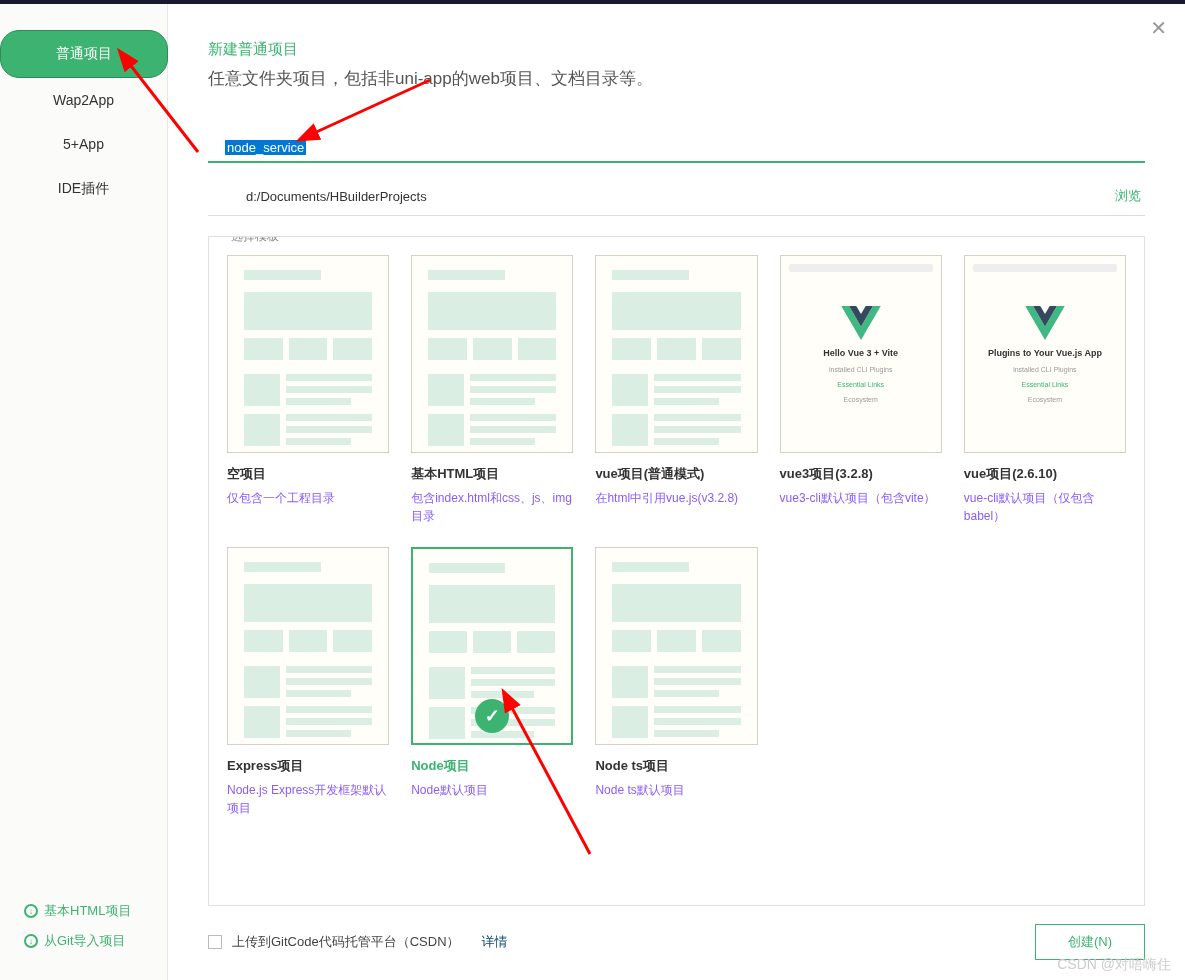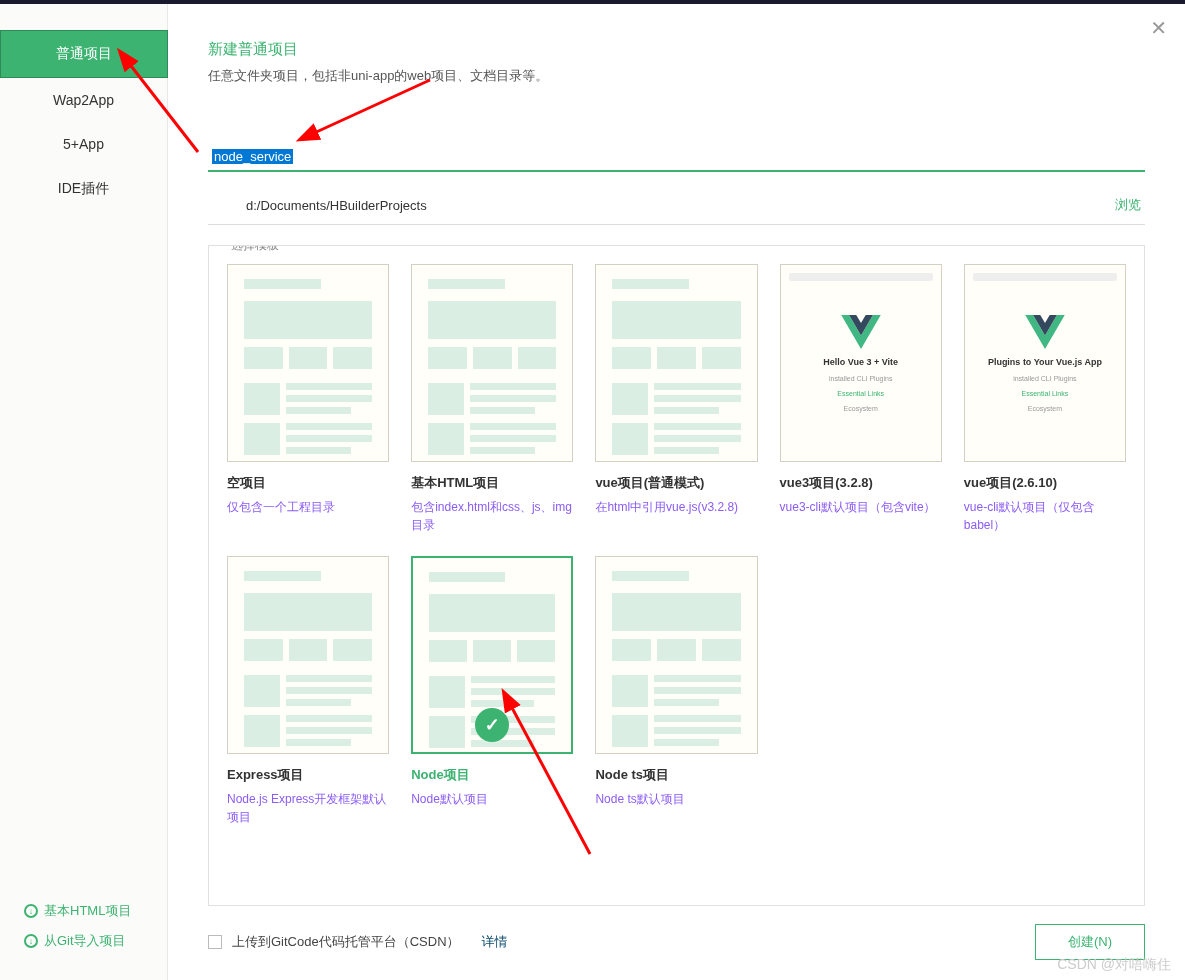--- a/index.html
+++ b/index.html
@@ -1,30 +1,30 @@
 <!DOCTYPE html>
 <html><head>
 <meta charset="utf-8">
 <style>
 * { box-sizing: border-box; margin: 0; padding: 0; }
 body { font-family: "Microsoft YaHei", Arial, sans-serif; font-size: 13px; color: #333; background: #fff; }
 .dialog { position: relative; width: 1185px; height: 980px; border-top: 4px solid #1a1a2e; display: flex; background: #fff; }
 .close-btn { position: absolute; top: 12px; right: 18px; font-size: 20px; color: #999; cursor: pointer; font-weight: 300; }
 .sidebar { width: 168px; background: #fbfbf9; border-right: 1px solid #e8e8e6; display: flex; flex-direction: column; padding-top: 26px; }
-.sidebar-item { padding: 14px 0; text-align: center; font-size: 14px; color: #333; cursor: pointer; position: relative; }
+.sidebar-item { padding: 14px 0; text-align: center; font-size: 14px; color: #333; cursor: pointer; position: relative; border-radius: 19px; }
 .sidebar-item.active { background: #3cb371; color: #fff; border: 1px solid #2e8b57; margin: 0 -1px 0 0; }
 .sidebar-spacer { flex: 1; }
 .sidebar-bottom { padding: 0 0 24px 24px; }
 .import-link { display: flex; align-items: center; gap: 6px; color: #3cb371; font-size: 13px; padding: 6px 0; cursor: pointer; }
 .import-icon { width: 14px; height: 14px; border: 2px solid #3cb371; border-radius: 50%; display: inline-flex; align-items: center; justify-content: center; font-size: 9px; font-weight: bold; }
 .main { flex: 1; padding: 36px 40px 20px 40px; display: flex; flex-direction: column; overflow: hidden; }
 .header-title { color: #3cb371; font-size: 15px; margin-bottom: 8px; }
-.header-desc { color: #555; font-size: 13px; margin-bottom: 58px; }
+.header-desc { color: #555; font-size: 17px; margin-bottom: 44px; }
 .name-row { border-bottom: 2px solid #3cb371; padding: 6px 4px; margin-bottom: 18px; }
-.name-input { border: none; outline: none; font-size: 13px; width: 400px; }
+.name-input { border: none; outline: none; font-size: 13px; width: 400px; margin-left: 13px; }
 .name-input .sel { background: #0078d4; color: #fff; padding: 0 2px; }
 .path-row { display: flex; align-items: center; border-bottom: 1px solid #ddd; padding: 6px 4px 10px 4px; margin-bottom: 20px; }
 .path-text { flex: 1; color: #333; font-size: 13px; margin-left: 34px; }
 .browse-link { color: #3cb371; font-size: 13px; cursor: pointer; }
 .template-section { border: 1px solid #e0e0dc; padding: 18px 18px; flex: 1; position: relative; overflow-y: auto; }
 .section-label { position: absolute; top: -9px; left: 14px; background: #fff; padding: 0 8px; color: #888; font-size: 12px; }
 .template-grid { display: grid; grid-template-columns: repeat(5, 1fr); gap: 22px 22px; }
 .template-item { cursor: pointer; }
 .thumb { border: 1px solid #d4d1c4; background: #fffef9; height: 198px; padding: 14px 16px; margin-bottom: 12px; position: relative; }
 .template-item.selected .thumb { border: 2px solid #3cb371; }

